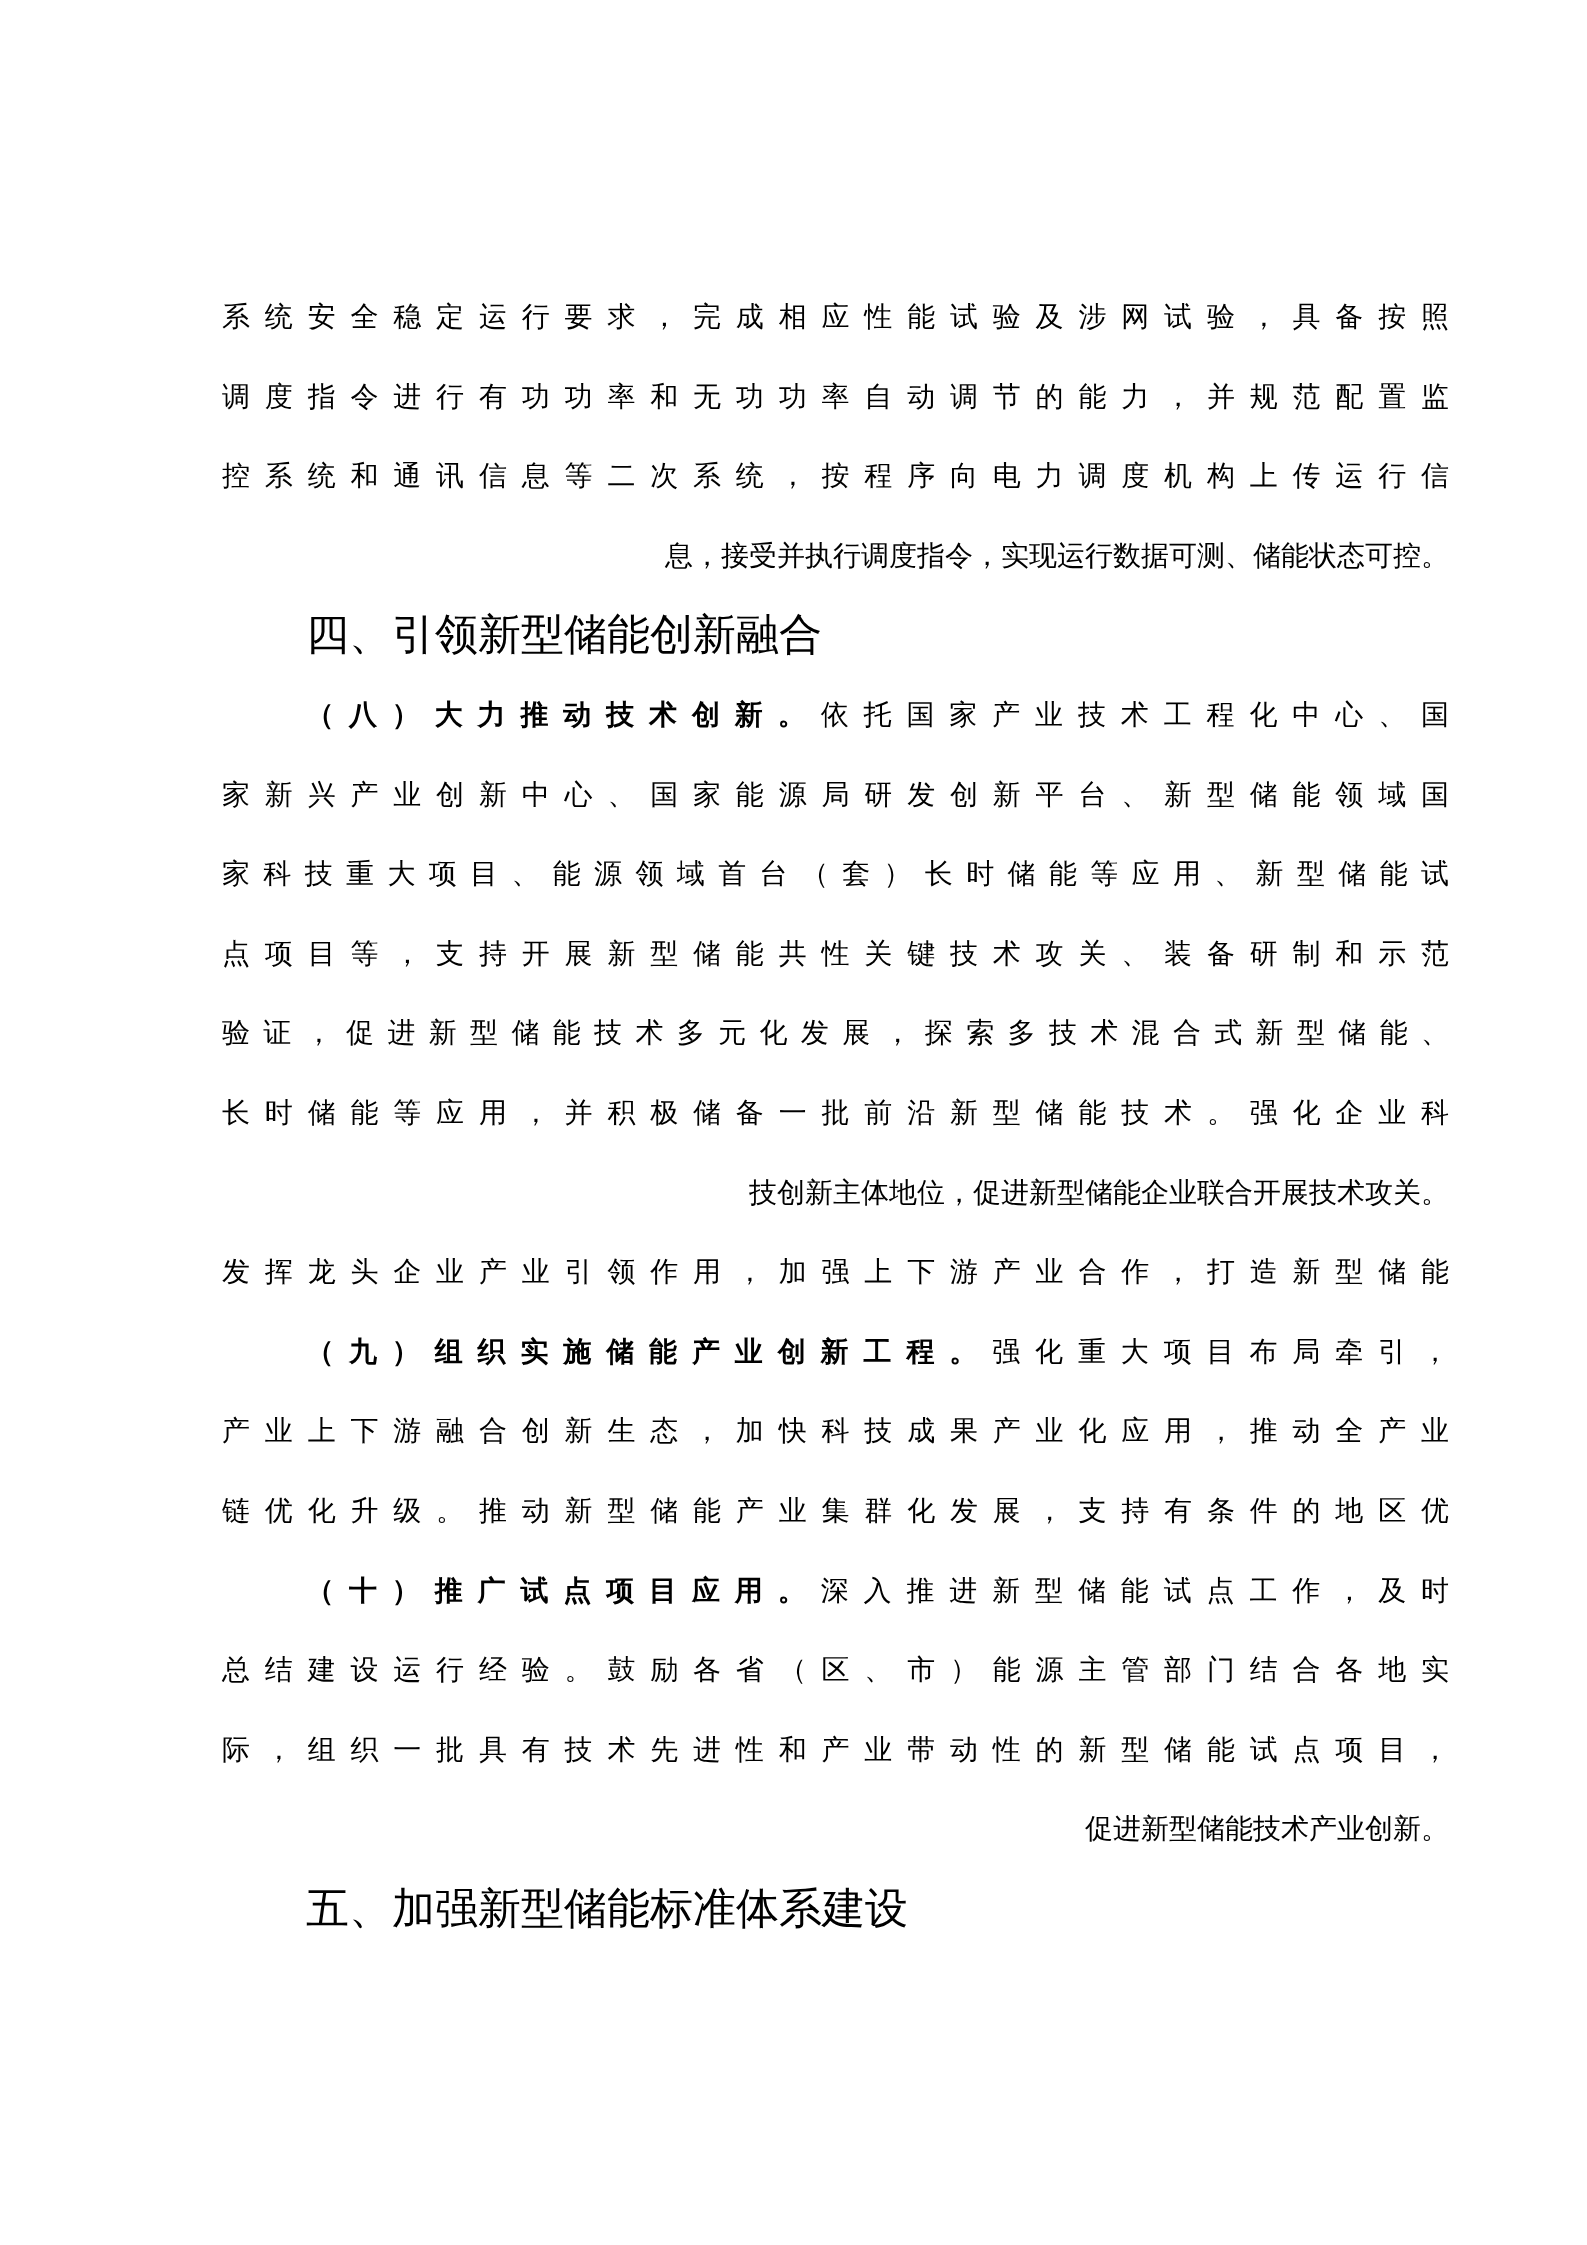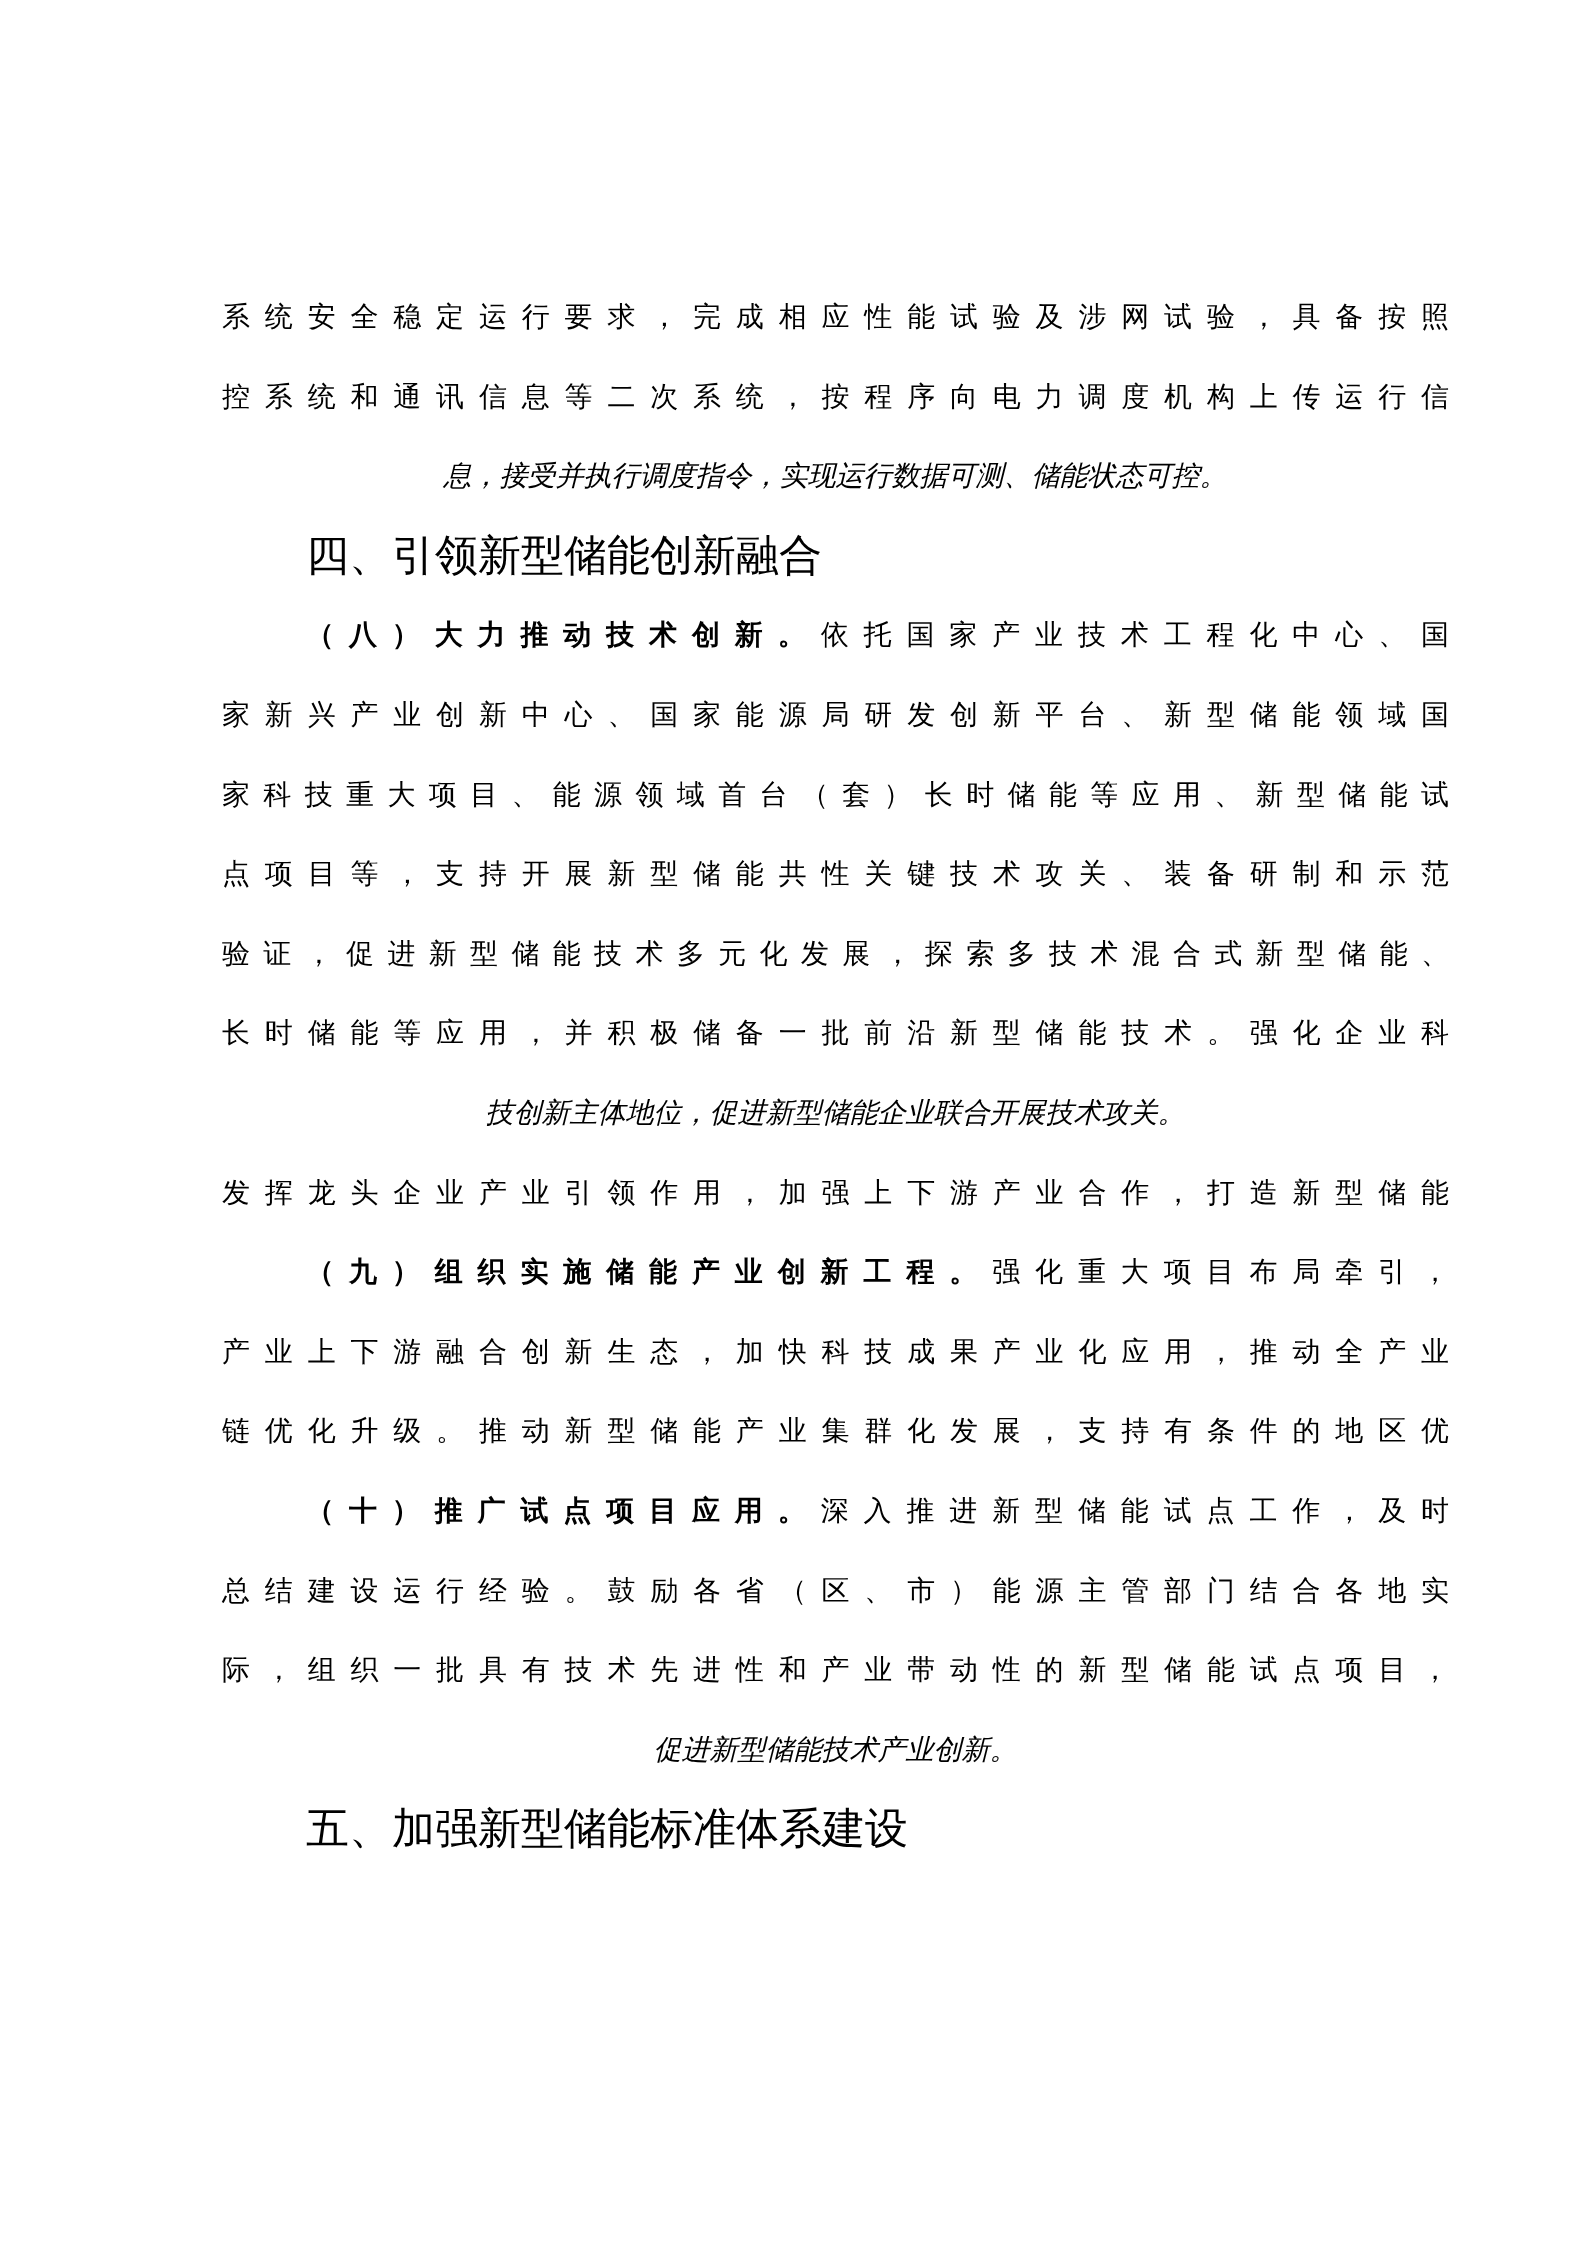--- a/index.html
+++ b/index.html
@@ -30,22 +30,21 @@
     white-space: normal;
     overflow: visible;
   }
   
   .j {
     text-align: justify;
     text-align-last: justify;
   }
   
   .p {
-    text-align: center;
-    font-style: italic;
+    text-align: right;
   }
   
   .ind {
     text-indent: 84px;
   }
   
   .heading {
     font-family: "Liberation Sans", "DejaVu Sans", sans-serif;
     font-weight: 400;
     font-size: 43px;
@@ -56,20 +55,21 @@
     font-weight: 700;
   }
 </style>
 </head>
 <body>
 
 <div class="page">
   <div class="textblock">
 
     <div class="line j"><span>系统安全稳定运行要求，完成相应性能试验及涉网试验，具备按照</span></div>
+    <div class="line j"><span>调度指令进行有功功率和无功功率自动调节的能力，并规范配置监</span></div>
     <div class="line j"><span>控系统和通讯信息等二次系统，按程序向电力调度机构上传运行信</span></div>
     <div class="line p"><span>息，接受并执行调度指令，实现运行数据可测、储能状态可控。</span></div>
 
     <div class="line heading ind"><span>四、引领新型储能创新融合</span></div>
 
     <div class="line j ind"><span class="lead">（八）大力推动技术创新。</span><span>依托国家产业技术工程化中心、国</span></div>
     <div class="line j"><span>家新兴产业创新中心、国家能源局研发创新平台、新型储能领域国</span></div>
     <div class="line j"><span>家科技重大项目、能源领域首台（套）长时储能等应用、新型储能试</span></div>
     <div class="line j"><span>点项目等，支持开展新型储能共性关键技术攻关、装备研制和示范</span></div>
     <div class="line j"><span>验证，促进新型储能技术多元化发展，探索多技术混合式新型储能、</span></div>

